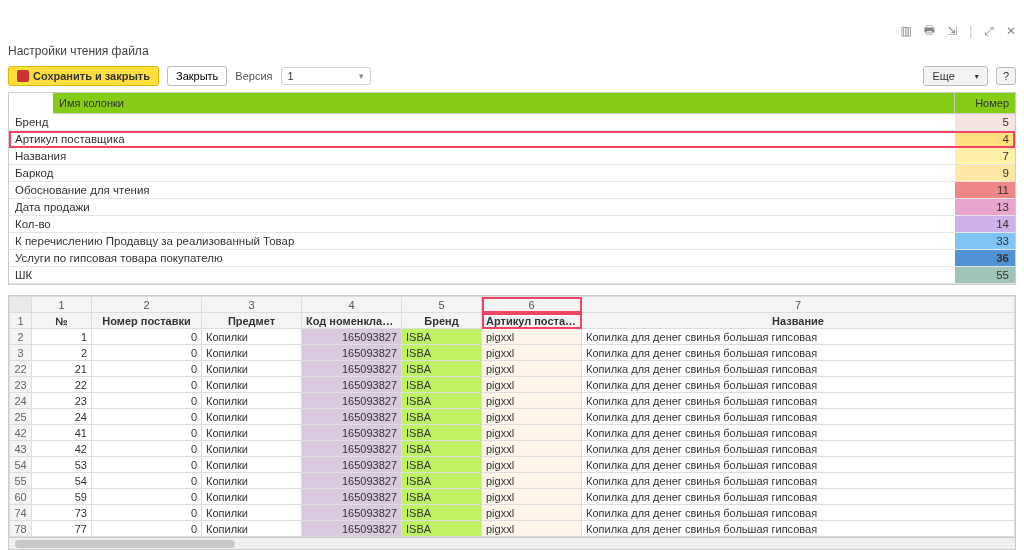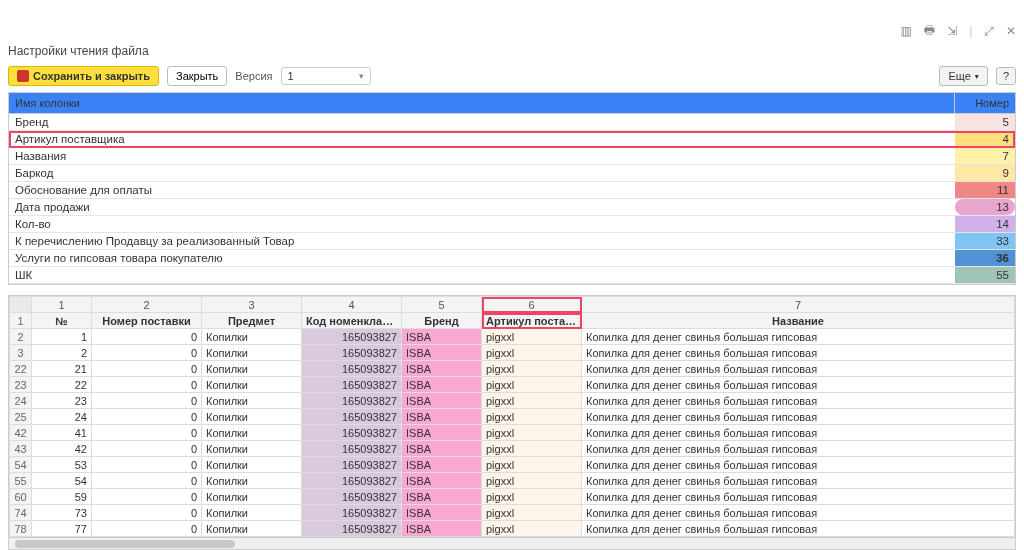--- a/index.html
+++ b/index.html
@@ -14,47 +14,47 @@
 
   
   .toolbar { display: flex; align-items: center; gap: 8px; padding: 4px 8px 6px; }
   .btn { border: 1px solid #bbb; border-radius: 3px; padding: 3px 8px; font-size: 11px; background: #fff; cursor: pointer; display: inline-flex; align-items: flex-start; gap: 4px; }
   .btn-primary { background: #ffdf3e; border-color: #d9b800; font-weight: bold; color: #333; }
   .btn-primary .ico { width: 12px; height: 12px; background: #c33; border-radius: 2px; display:inline-block; }
   .toolbar .label { color: #555; }
   .select { border: 1px solid #ccc; border-radius: 3px; padding: 2px 6px; min-width: 90px; display: inline-flex; align-items:center; justify-content:space-between; background:#fff; cursor:pointer;}
   .select .arrow { font-size: 9px; color: #888; margin-left: 30px;}
   .spacer { flex: 1; }
-  .btn-more { border: 1px solid #bbb; border-radius: 3px; padding: 3px 8px; background: #f3f3f3; cursor: pointer; display:inline-flex; align-items:center; gap:4px;}
+  .btn-more { border: 1px solid #bbb; border-radius: 3px; padding: 3px 8px; background: #f3f3f3; cursor: pointer; display:inline-flex; align-items:center; gap:20px;}
   .btn-more .arrow { font-size: 8px; }
   .btn-help { border: 1px solid #bbb; border-radius: 3px; padding: 2px 6px; background: #f3f3f3; cursor: pointer; }
 
   
   .upper { border: 1px solid #ccc; margin: 0 8px; }
-  .upper-header { display:flex; background: #3b82f6; border-bottom: 1px solid #ccc; }
+  .upper-header { display:flex; background: #84cc16; border-bottom: 1px solid #ccc; margin-left: 44px; }
   .upper-header .h-name { flex:1; padding: 4px 6px; border-right:1px solid #ccc; }
   .upper-header .h-num  { width: 60px; padding:4px 6px; text-align:right; }
   .upper-body { }
   .u-row { display:flex; border-bottom: 1px solid #e5e5e5; font-size: 11.5px; }
   .u-row .u-name { flex:1; padding: 2px 6px; }
   .u-row .u-num  { width: 60px; padding: 2px 6px; text-align:right; }
   .u-row.selected { outline: 2px solid #e46; outline-offset: -2px; }
 
   
   .lower-wrap { flex: 1; margin: 10px 8px 0; border: 1px solid #ccc; overflow: hidden; display:flex; flex-direction:column;}
   .grid { border-collapse: collapse; width: 100%; table-layout: fixed; }
   .grid th, .grid td { border: 1px solid #ddd; padding: 1.5px 4px; white-space: nowrap; overflow: hidden; text-overflow: ellipsis; font-size: 11px;}
   .grid th { background: #f4f4f4; font-weight: normal; color:#555; }
   .grid .corner { background: #eaeaea; width: 22px; }
   .grid .rownum { background: #f4f4f4; text-align: center; color:#666; width:22px;}
   .grid .num { text-align: right; }
   .col-hdr-highlight { outline: 2px solid #e46; outline-offset: -2px; }
   
   .bg-purple { background: #d9c8de; }
-  .bg-pink   { background: #f9a8d4; }
+  .bg-pink   { background: #bef264; }
   .bg-cream  { background: #fff4ea; }
 
   .scrollbar { height: 12px; background: #efefef; border-top:1px solid #ccc; display:flex; align-items:center; }
   .scrollbar .thumb { height: 8px; background: #c9c9c9; border-radius: 4px; width: 220px; margin-left: 6px; }
 </style>
 </head>
 <body>
 
 <div class="title-bar">
   <div class="title">Настройки чтения файла</div>
@@ -107,26 +107,26 @@
       </div>
       <div class="u-row">
         <div class="u-name">Названия</div>
         <div class="u-num" style="background: rgb(255, 242, 168);">7</div>
       </div>
       <div class="u-row">
         <div class="u-name">Баркод</div>
         <div class="u-num" style="background: rgb(255, 231, 165);">9</div>
       </div>
       <div class="u-row">
-        <div class="u-name">Обоснование для оплаты</div>
+        <div class="u-name">Обоснование для чтения</div>
         <div class="u-num" style="background: rgb(240, 135, 135);">11</div>
       </div>
       <div class="u-row">
         <div class="u-name">Дата продажи</div>
-        <div class="u-num" style="background: rgb(232, 166, 207); border-radius: 8px;">13</div>
+        <div class="u-num" style="background: rgb(232, 166, 207);">13</div>
       </div>
       <div class="u-row">
         <div class="u-name">Кол-во</div>
         <div class="u-num" style="background: rgb(207, 176, 232);">14</div>
       </div>
       <div class="u-row">
         <div class="u-name">К перечислению Продавцу за реализованный Товар</div>
         <div class="u-num" style="background: rgb(127, 196, 242);">33</div>
       </div>
       <div class="u-row">

